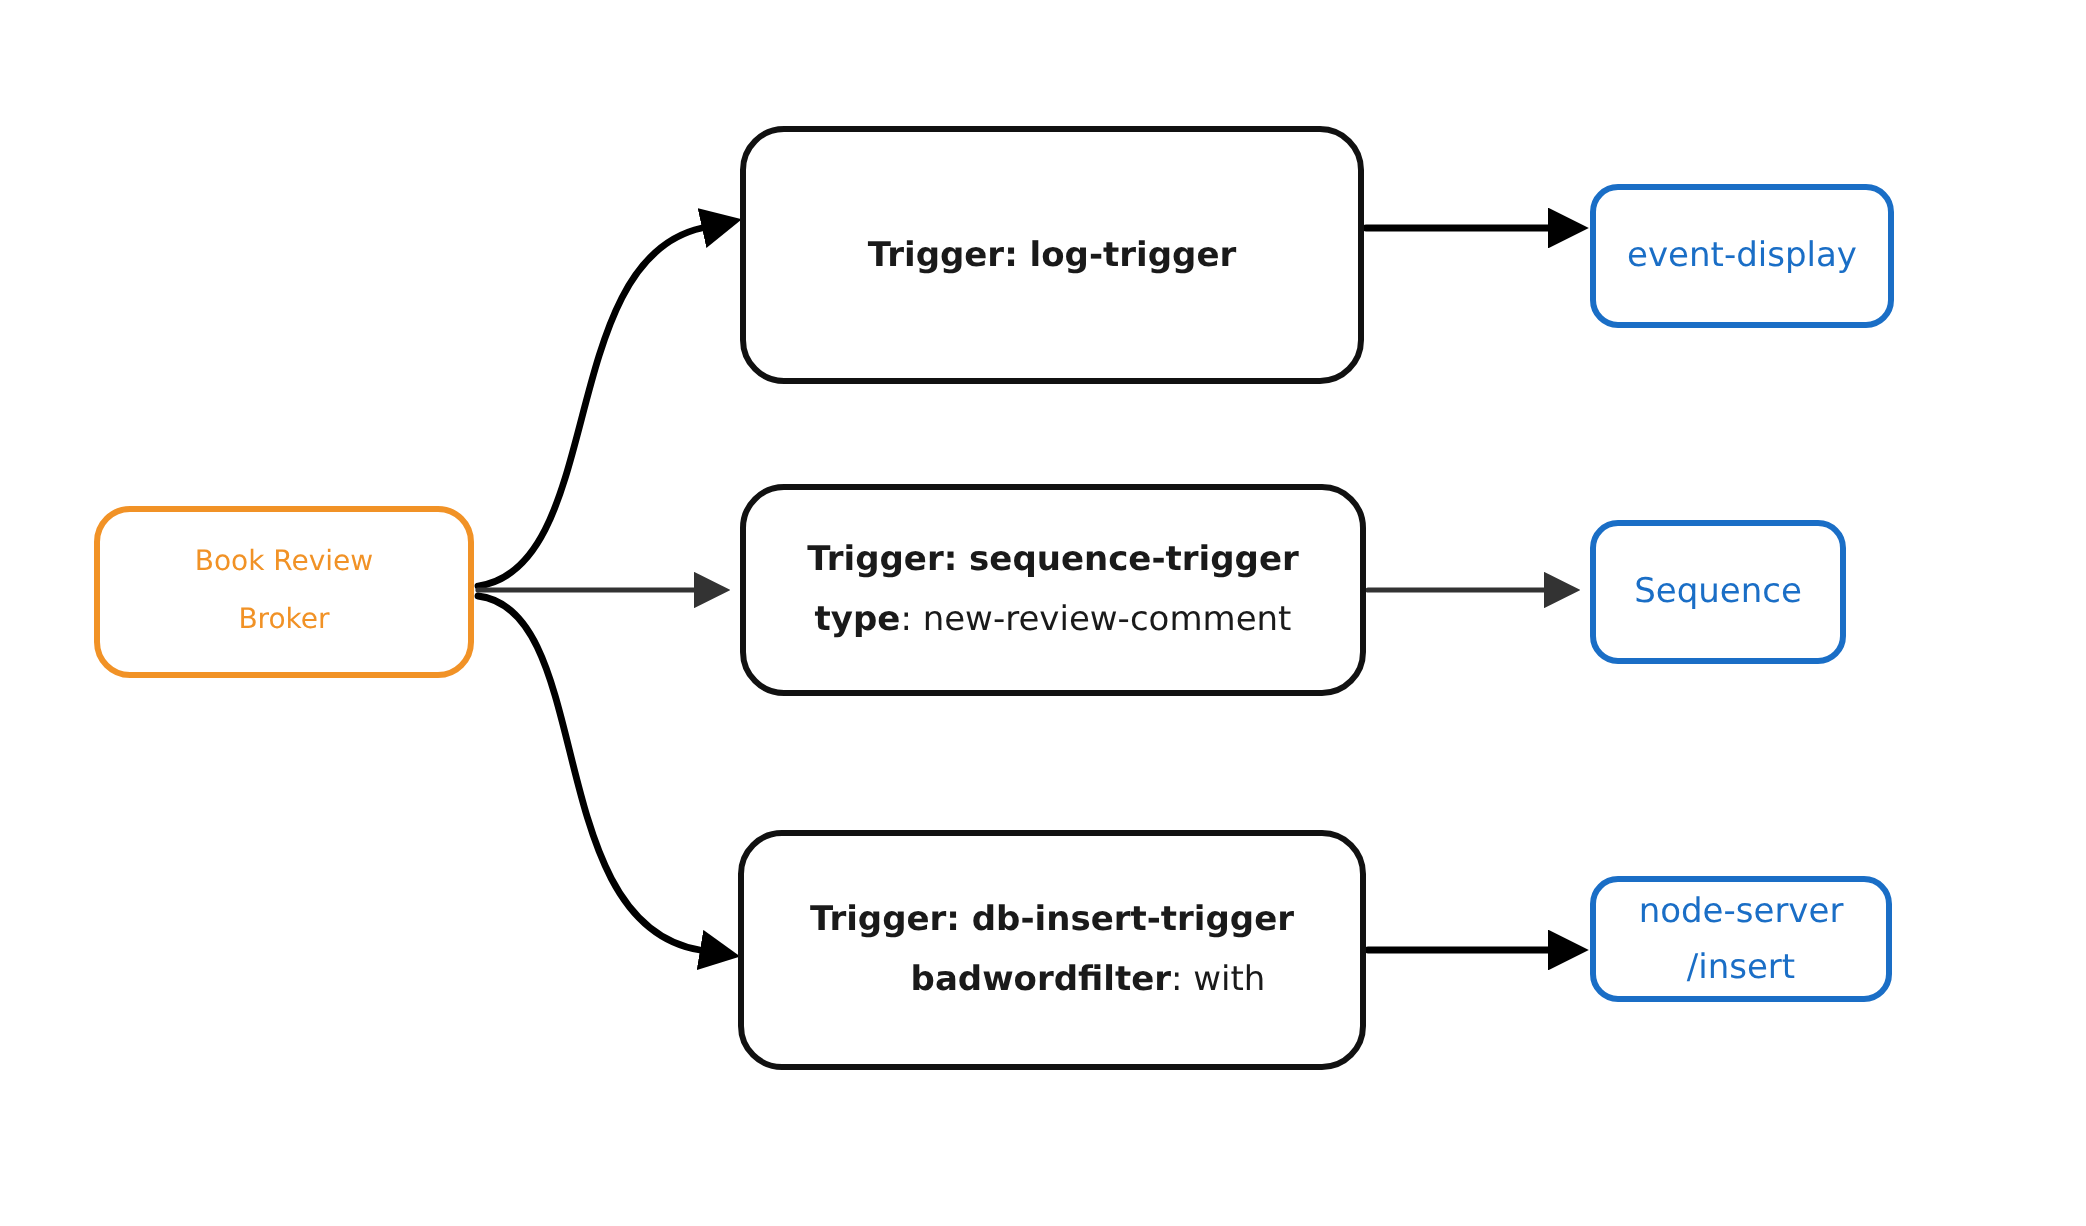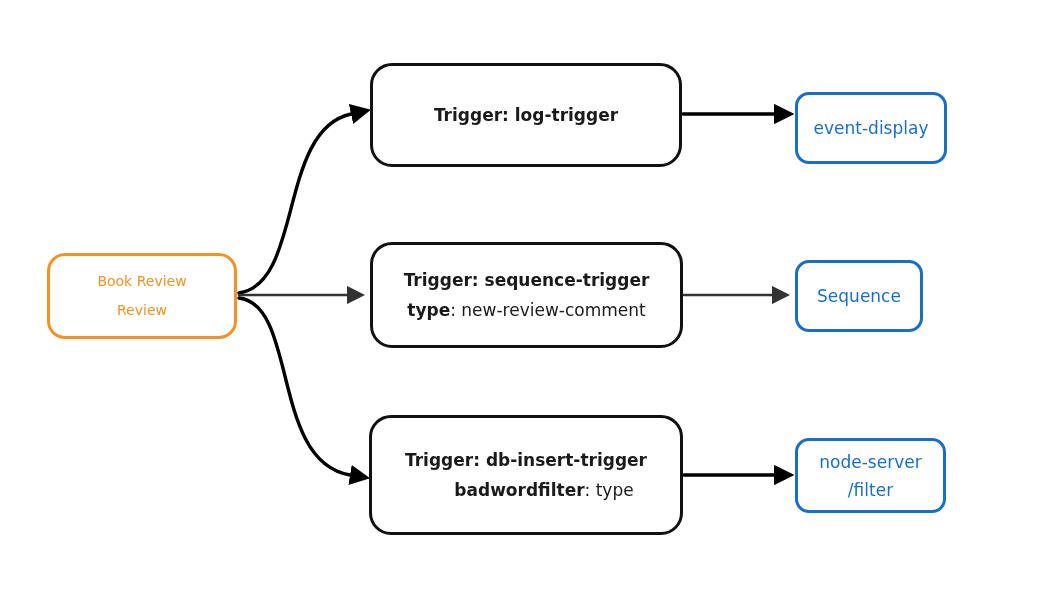--- a/index.html
+++ b/index.html
@@ -46,34 +46,34 @@
     line-height: 29px;
   }
   .trigger {
     border: 3px solid #111111;
     border-radius: 22px;
     color: #1A1A1A;
     font-size: 17px;
     line-height: 30px;
   }
   .trigger .bold { font-weight: bold; }
-  .trigger-log    { left: 370px; top: 63px;  width: 312px; height: 104px; }
+  .trigger-log    { left: 370px; top: 63px;  width: 312px; height: 129px; }
   .trigger-seq    { left: 370px; top: 242px; width: 313px; height: 106px; }
   .trigger-db     { left: 369px; top: 415px; width: 314px; height: 120px; text-align: right; }
   .shift-right { transform: translateX(18px); }
   .sink {
     border: 3px solid #1A6EC6;
     border-radius: 14px;
     color: #1A6EC6;
     font-size: 17px;
     line-height: 28px;
   }
   .sink-event  { left: 795px; top: 92px;  width: 152px; height: 72px; }
   .sink-seq    { left: 795px; top: 260px; width: 128px; height: 72px; }
-  .sink-node   { left: 795px; top: 438px; width: 151px; height: 75px; }
+  .sink-node   { left: 795px; top: 438px; width: 151px; height: 63px; }
 </style>
 </head>
 <body>
 
 <div class="canvas">
 
   <svg class="edges" viewBox="0 0 1043 613" xmlns="http://www.w3.org/2000/svg">
     <defs>
       <marker id="arrow-dark" viewBox="0 0 10 10" refX="0" refY="5" markerWidth="6" markerHeight="6" orient="auto">
         <path d="M0,0 L10,5 L0,10 z" fill="#000000"></path>
@@ -85,43 +85,43 @@
     <path class="edge edge-dark" d="M 239 293 C 303 284, 278 130, 351 114" marker-end="url(#arrow-dark)"></path>
     <path class="edge edge-gray" d="M 239 295 L 347 295" marker-end="url(#arrow-gray)"></path>
     <path class="edge edge-dark" d="M 239 298 C 298 305, 271 462, 350 475" marker-end="url(#arrow-dark)"></path>
     <path class="edge edge-dark" d="M 683 114 L 774 114" marker-end="url(#arrow-dark)"></path>
     <path class="edge edge-gray" d="M 684 295 L 772 295" marker-end="url(#arrow-gray)"></path>
     <path class="edge edge-dark" d="M 684 475 L 774 475" marker-end="url(#arrow-dark)"></path>
   </svg>
 
   <div class="node broker">
     <div>Book Review</div>
-    <div>Review</div>
+    <div>Broker</div>
   </div>
 
   <div class="node trigger trigger-log">
     <div class="bold">Trigger: log-trigger</div>
   </div>
 
   <div class="node trigger trigger-seq">
     <div class="bold">Trigger: sequence-trigger</div>
     <div><span class="bold">type</span><span>: new-review-comment</span></div>
   </div>
 
   <div class="node trigger trigger-db">
     <div class="bold">Trigger: db-insert-trigger</div>
-    <div class="shift-right"><span class="bold">badwordfilter</span><span>: type</span></div>
+    <div class="shift-right"><span class="bold">badwordfilter</span><span>: with</span></div>
   </div>
 
   <div class="node sink sink-event">
     <div>event-display</div>
   </div>
 
   <div class="node sink sink-seq">
     <div>Sequence</div>
   </div>
 
   <div class="node sink sink-node">
     <div>node-server</div>
-    <div>/filter</div>
+    <div>/insert</div>
   </div>
 
 </div>
 
 </body></html>

